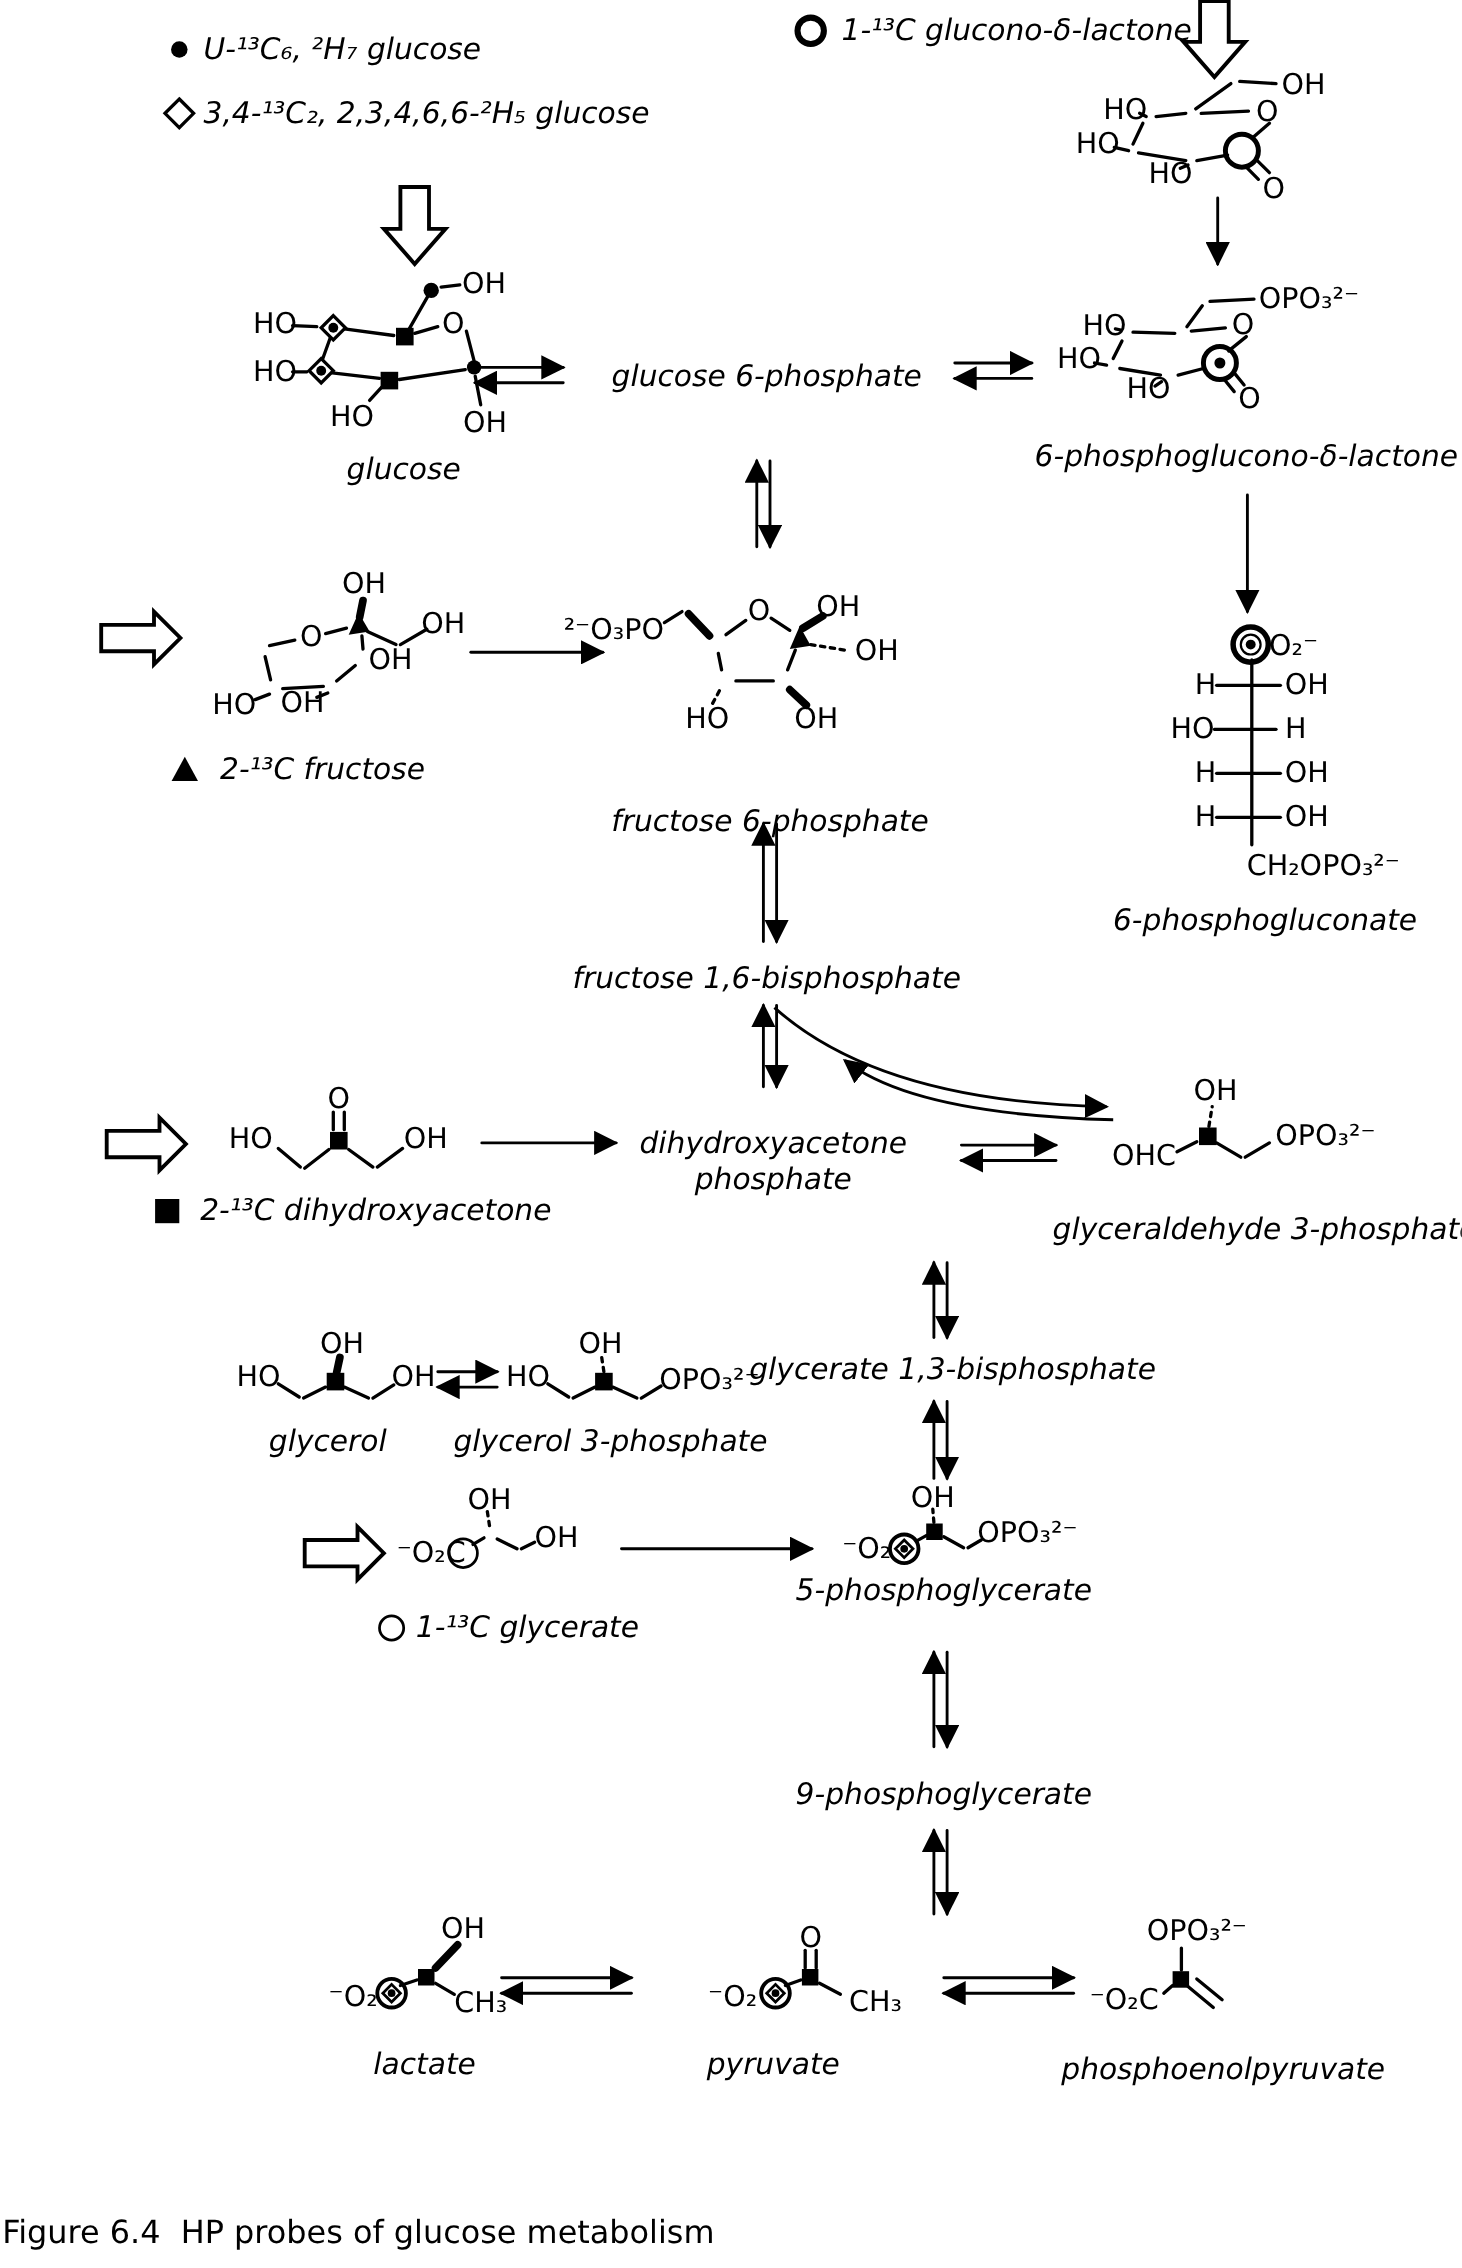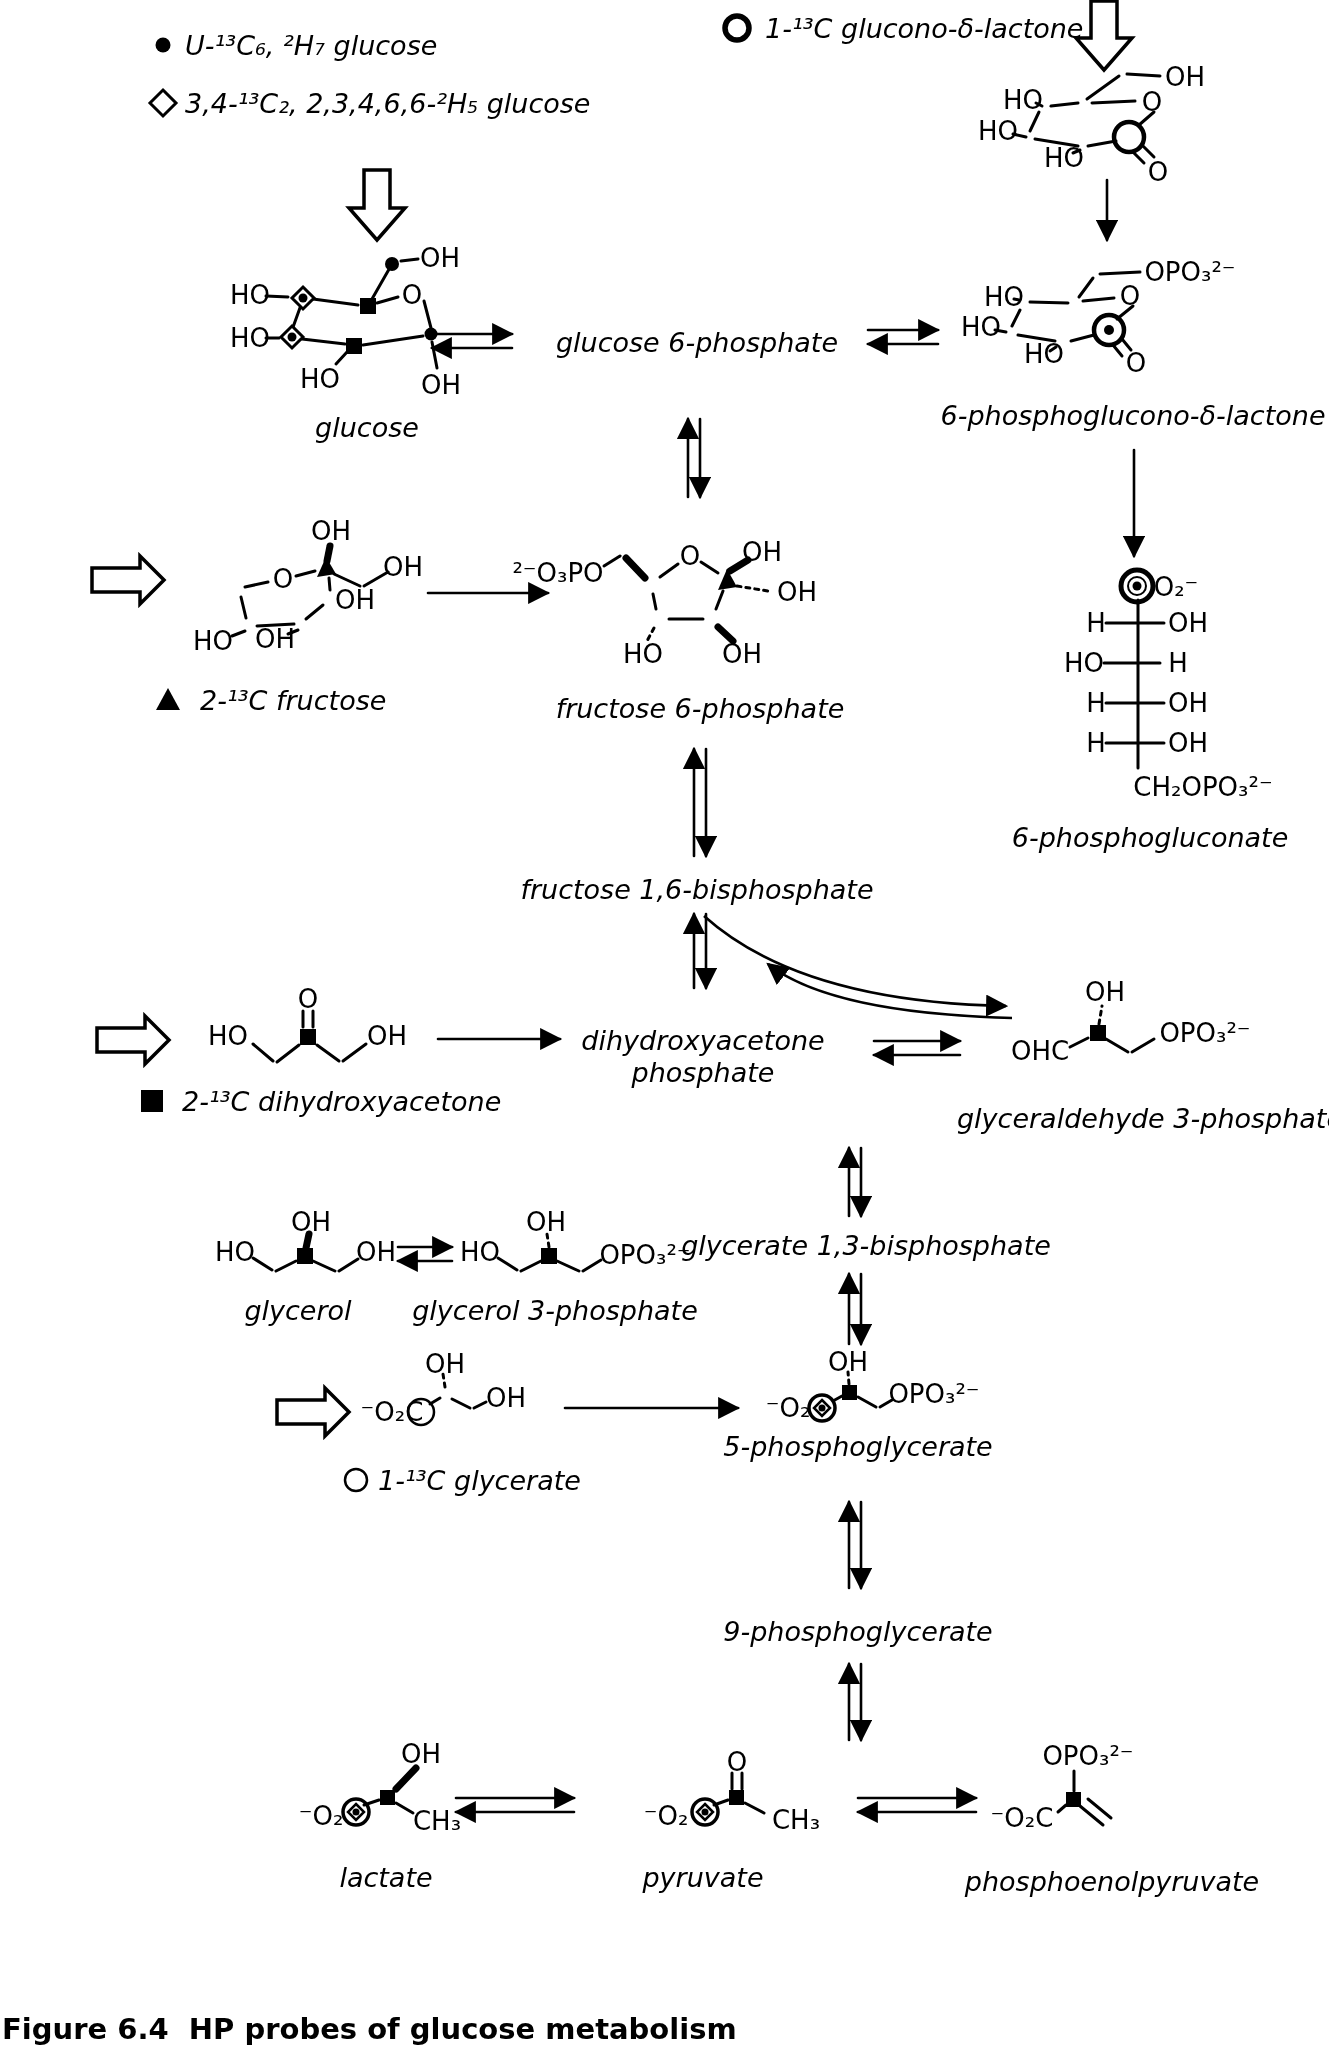--- a/index.html
+++ b/index.html
@@ -12,21 +12,21 @@
   #art .wedge{stroke-width:7;}
   #art .hash{stroke-dasharray:4 5;stroke-width:3;}
   #art .mk-fill{fill:#000;stroke:none;}
   #art .mk-open{fill:#fff;stroke:#000;}
   .atom{position:absolute;transform:translate(-50%,-50%);white-space:nowrap;
         font-size:26px;line-height:1;font-style:normal;}
   .compound{position:absolute;transform:translate(-50%,-50%);white-space:nowrap;
         font-size:27px;line-height:1.2;font-style:italic;text-align:center;}
   .legend{position:absolute;transform:translateY(-50%);white-space:nowrap;
         font-size:27px;line-height:1;font-style:italic;}
-  .caption{position:absolute;left:2px;top:2012px;font-size:29px;font-weight:700;
+  .caption{position:absolute;left:2px;top:2012px;font-size:29px;font-weight:400;
         white-space:pre;font-style:normal;}
 </style>
 </head>
 <body>
 
 <div id="canvas">
 
   <svg id="art" width="1329" height="2062" viewBox="0 0 1329 2062">
     <defs>
       <marker id="ah" viewBox="0 0 10 10" refX="9" refY="5" markerWidth="8.5" markerHeight="8.5" orient="auto-start-reverse">
@@ -299,21 +299,21 @@
       <span class="legend" style="left: 185px; top: 103px;">3,4-¹³C₂, 2,3,4,6,6-²H₅ glucose</span>
       <span class="legend" style="left: 765px; top: 28px; text-align: right;">1-¹³C glucono-δ-lactone</span>
       <span class="legend" style="left: 200px; top: 700px;">2-¹³C fructose</span>
       <span class="legend" style="left: 182px; top: 1101px;">2-¹³C dihydroxyacetone</span>
       <span class="legend" style="left: 378px; top: 1480px;">1-¹³C glycerate</span>
     </div>
   <div id="compound-layer">
       <span class="compound" style="left: 367px; top: 428px;">glucose</span>
       <span class="compound" style="left: 697px; top: 343px;">glucose 6-phosphate</span>
       <span class="compound" style="left: 1133px; top: 416px;">6-phosphoglucono-δ-lactone</span>
-      <span class="compound" style="left: 700px; top: 709px;">fructose 6-phosphate</span>
+      <span class="compound" style="left: 700px; top: 748px;">fructose 6-phosphate</span>
       <span class="compound" style="left: 1150px; top: 838px; text-align: right;">6-phosphogluconate</span>
       <span class="compound" style="left: 697px; top: 890px;">fructose 1,6-bisphosphate</span>
       <span class="compound" style="left: 703px; top: 1057px; width: 260px; white-space: normal;">dihydroxyacetone phosphate</span>
       <span class="compound" style="left: 1150px; top: 1119px;">glyceraldehyde 3-phosphate</span>
       <span class="compound" style="left: 866px; top: 1246px;">glycerate 1,3-bisphosphate</span>
       <span class="compound" style="left: 298px; top: 1311px;">glycerol</span>
       <span class="compound" style="left: 555px; top: 1311px;">glycerol 3-phosphate</span>
       <span class="compound" style="left: 858px; top: 1447px;">5-phosphoglycerate</span>
       <span class="compound" style="left: 858px; top: 1632px;">9-phosphoglycerate</span>
       <span class="compound" style="left: 386px; top: 1878px;">lactate</span>

